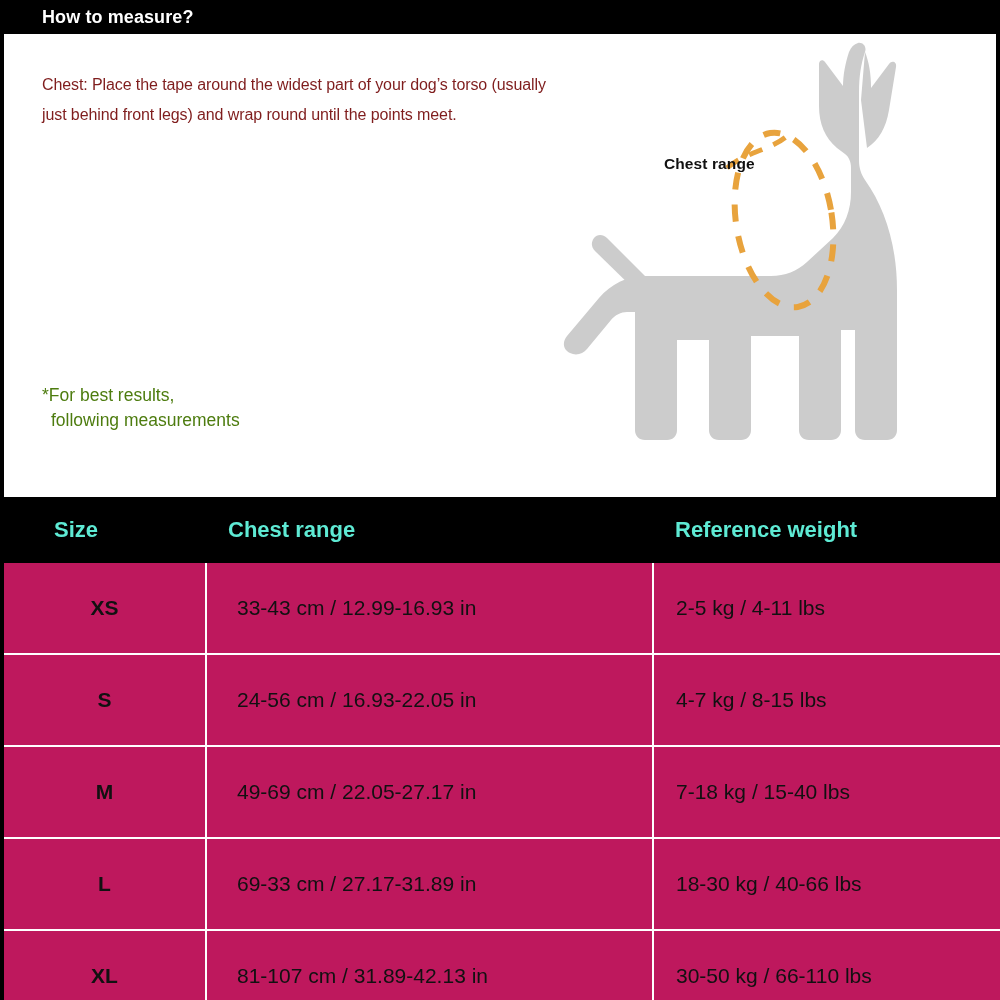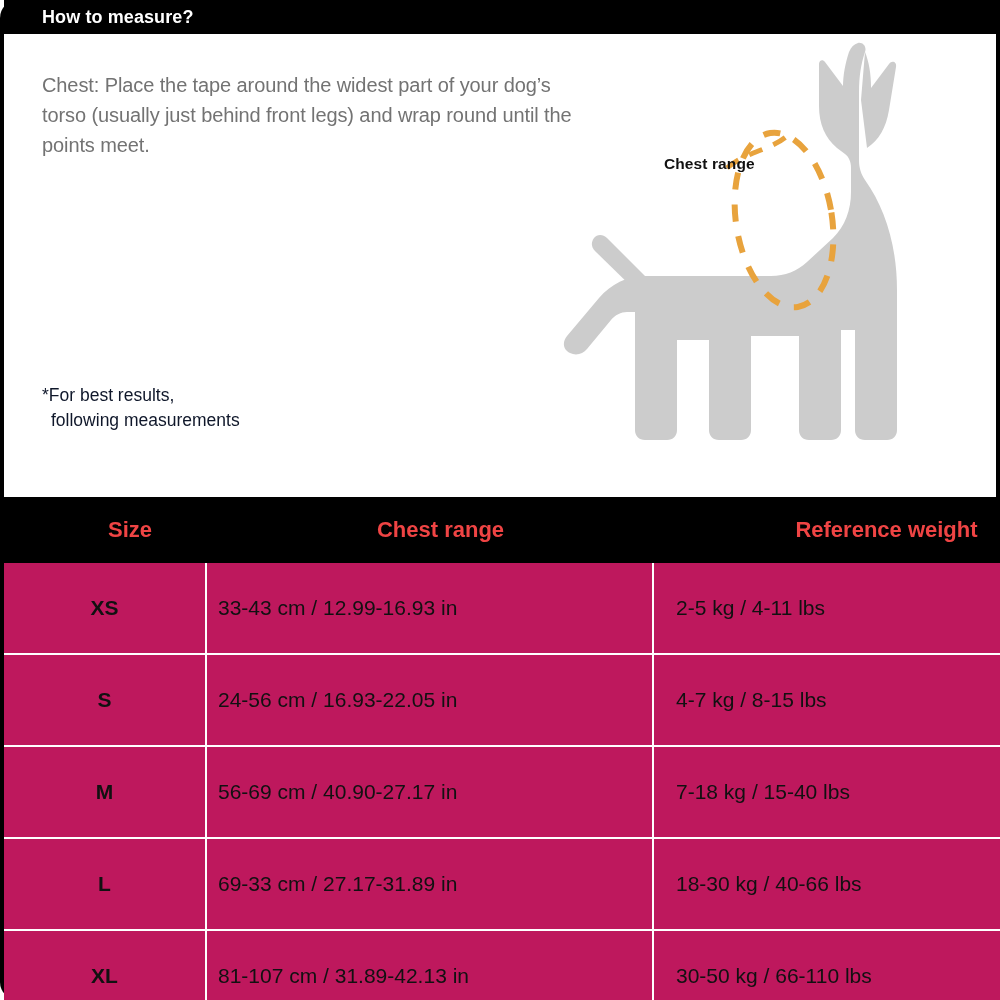--- a/index.html
+++ b/index.html
@@ -14,21 +14,20 @@
     color: #111111;
     overflow: hidden;
   }
   .page {
     position: relative;
     width: 1000px;
     height: 1000px;
     box-sizing: border-box;
     border-left: 4px solid #000;
     border-right: 4px solid #000;
-    border-radius: 18px;
   }
 
   
   .header-bar {
     position: absolute;
     left: 0; top: 0;
     width: 1000px;
     height: 34px;
     background: #000000;
     color: #ffffff;
@@ -44,38 +43,38 @@
   }
 
   
   .instructions {
     position: absolute;
     left: 38px;
     top: 70px;
     width: 530px;
   }
   .para {
-    font-size: 20px;
+    font-size: 16px;
     line-height: 30px;
-    color: #737373;
+    color: #7f1d1d;
     margin: 0 0 34px 0;
     letter-spacing: -0.1px;
   }
   .para.last { margin-bottom: 0; }
 
   .notes {
     position: absolute;
     left: 38px;
     top: 383px;
     width: 540px;
   }
   .note-line {
     font-size: 17.5px;
     line-height: 25px;
-    color: #0f172a;
+    color: #4d7c0f;
   }
   .note-indent { padding-left: 9px; }
   .note-gap { margin-top: 15px; }
 
   
   .dog-figure {
     position: absolute;
     left: 545px;
     top: 40px;
     width: 450px;
@@ -95,22 +94,22 @@
   .table {
     position: absolute;
     left: 0;
     top: 497px;
     width: 1000px;
     border-collapse: collapse;
     table-layout: fixed;
   }
   .table th {
     background: #000000;
-    color: #ef4444;
-    text-align: center;
+    color: #5eead4;
+    text-align: left;
     font-size: 22px;
     font-weight: bold;
     padding: 16px 0 16px 0;
     height: 34px;
     vertical-align: middle;
   }
   .table th.c1, .table td.c1 { width: 152px; }
   .table th.c2, .table td.c2 { width: 425px; }
   .table th.c3, .table td.c3 { width: 423px; }
 
@@ -126,21 +125,21 @@
     vertical-align: middle;
     border-bottom: 2px solid #ffffff;
   }
   .table td.c1 {
     text-align: center;
     font-weight: bold;
     font-size: 21px;
     border-right: 2px solid #ffffff;
   }
   .table td.c2 {
-    padding-left: 11px;
+    padding-left: 30px;
     border-right: 2px solid #ffffff;
   }
   .table td.c3 {
     padding-left: 22px;
   }
   .table tr:last-child td { border-bottom: none; }
 </style>
 </head>
 <body>
 
@@ -262,21 +261,21 @@
         <td class="c2">33-43 cm / 12.99-16.93 in</td>
         <td class="c3">2-5 kg / 4-11 lbs</td>
       </tr>
       <tr>
         <td class="c1">S</td>
         <td class="c2">24-56 cm / 16.93-22.05 in</td>
         <td class="c3">4-7 kg / 8-15 lbs</td>
       </tr>
       <tr>
         <td class="c1">M</td>
-        <td class="c2">56-69 cm / 40.90-27.17 in</td>
+        <td class="c2">49-69 cm / 22.05-27.17 in</td>
         <td class="c3">7-18 kg / 15-40 lbs</td>
       </tr>
       <tr>
         <td class="c1">L</td>
         <td class="c2">69-33 cm / 27.17-31.89 in</td>
         <td class="c3">18-30 kg / 40-66 lbs</td>
       </tr>
       <tr>
         <td class="c1">XL</td>
         <td class="c2">81-107 cm / 31.89-42.13 in</td>

